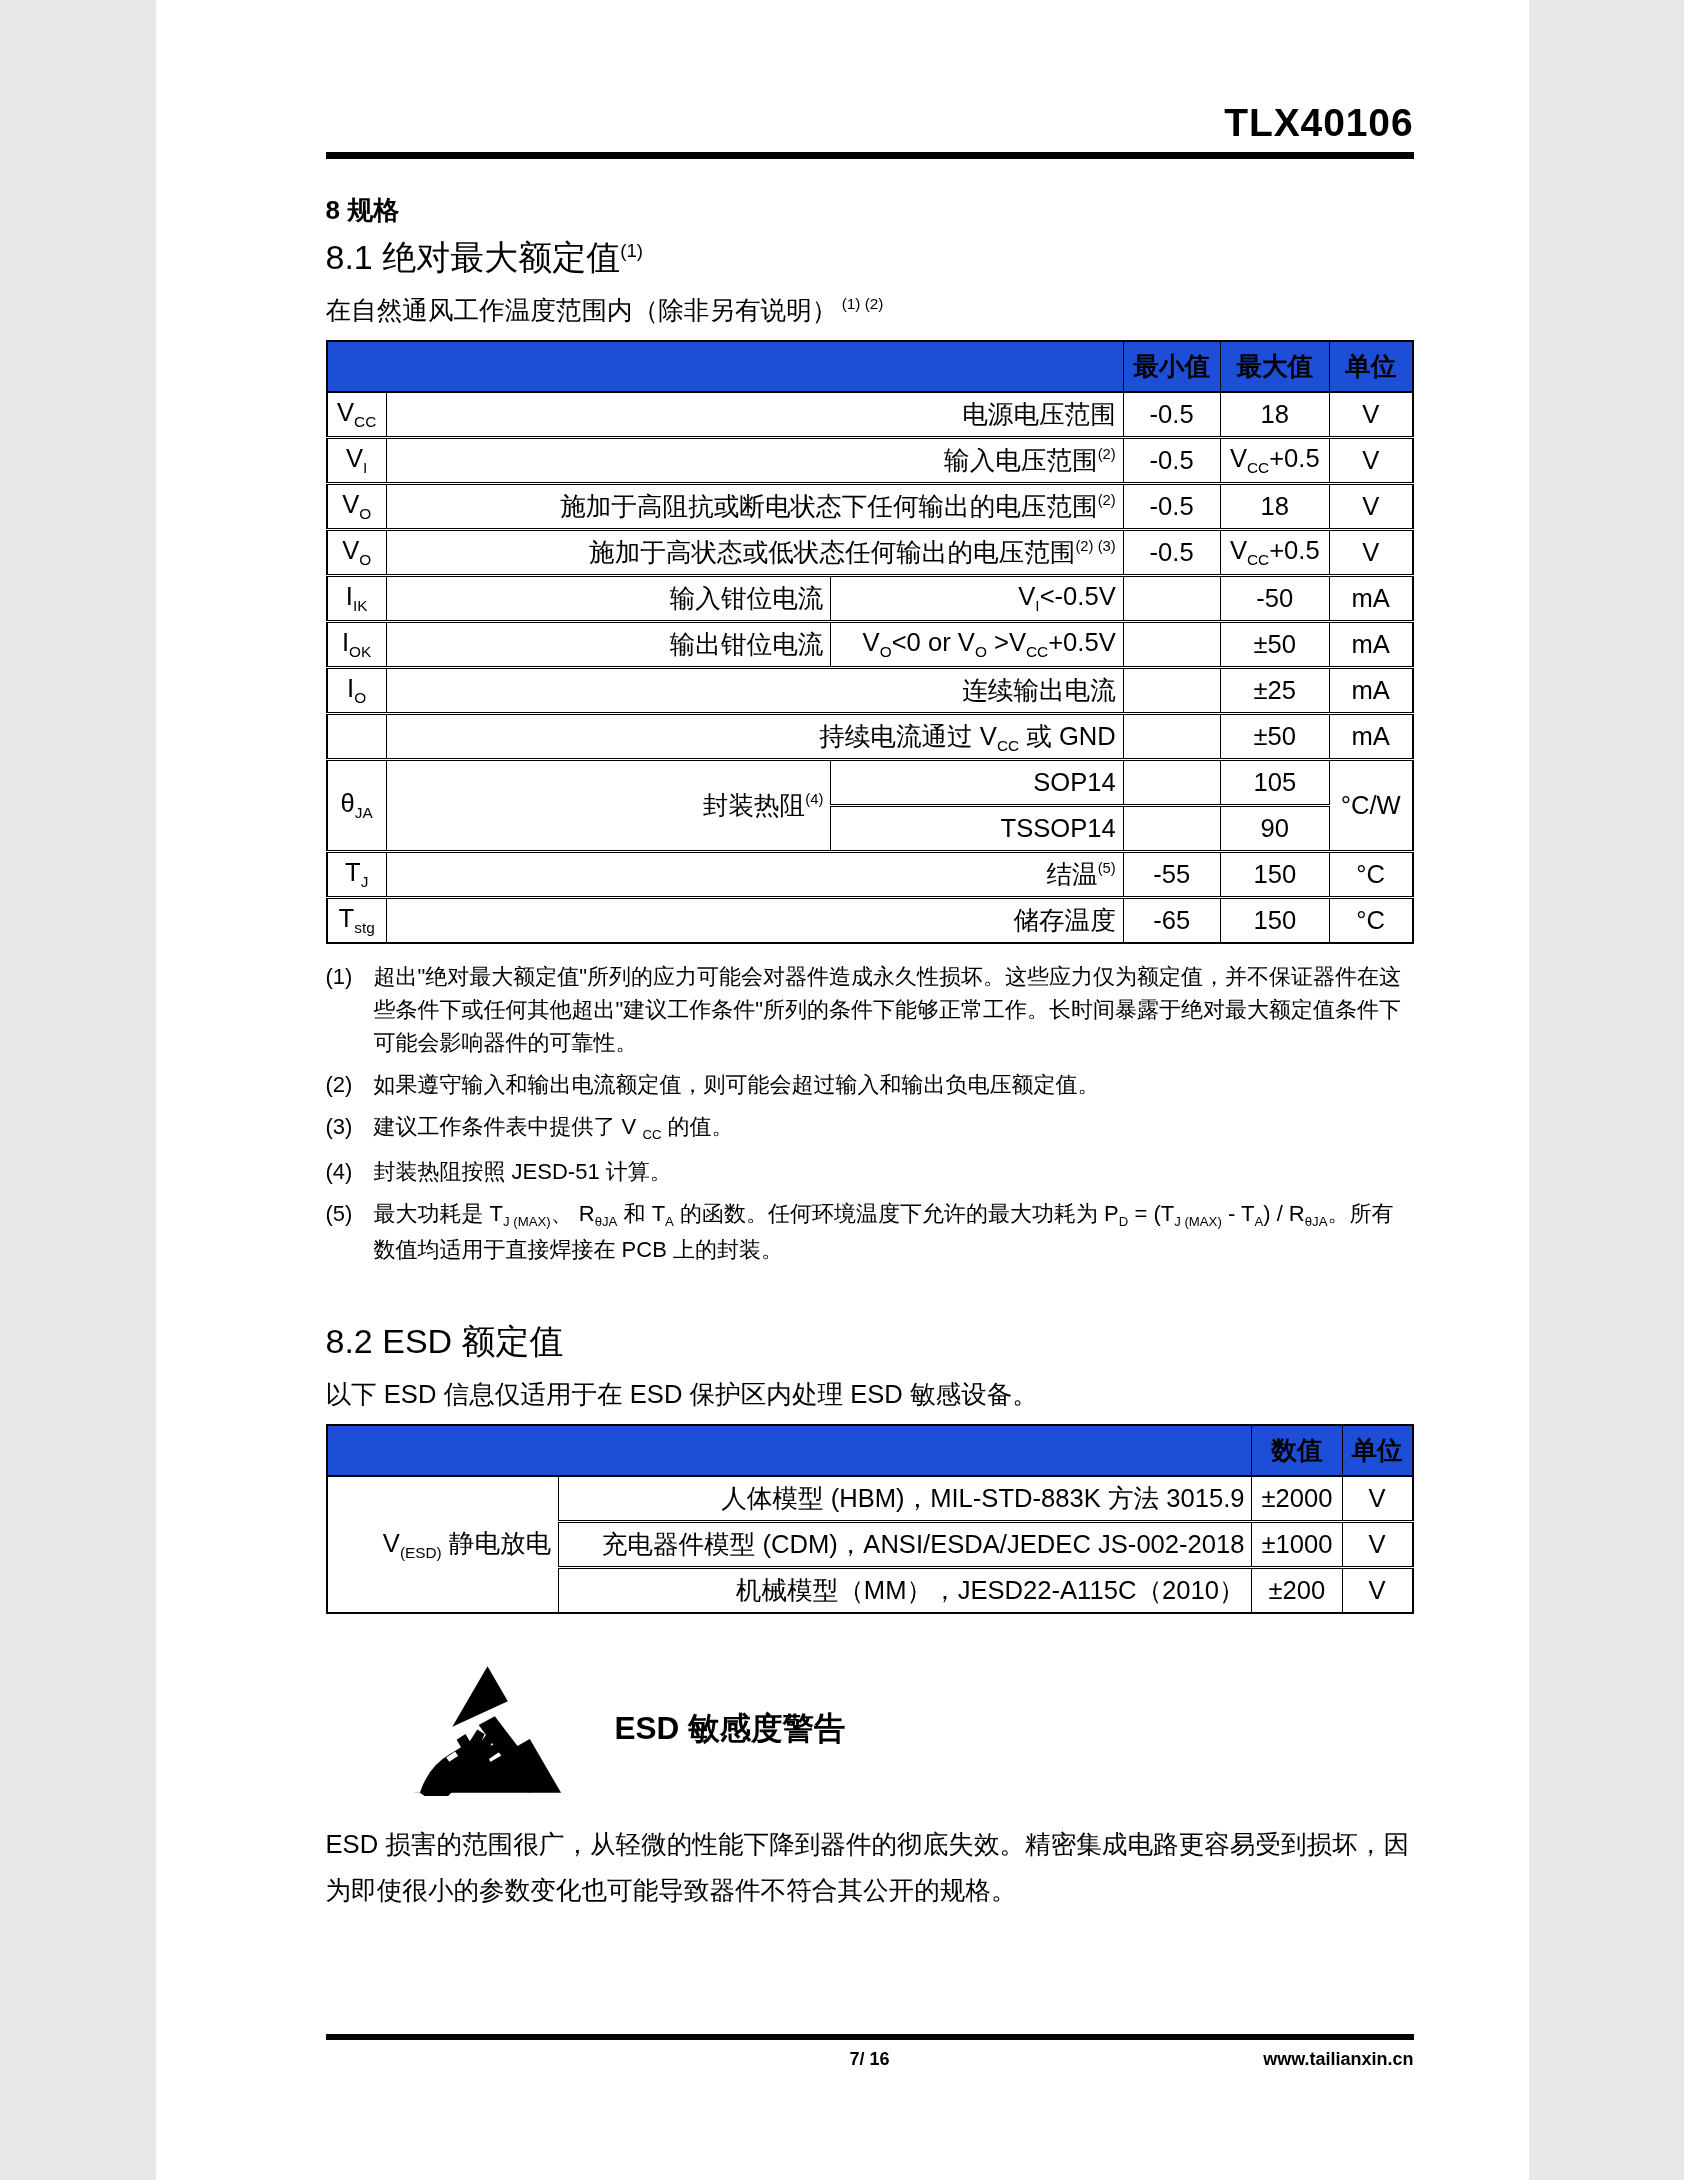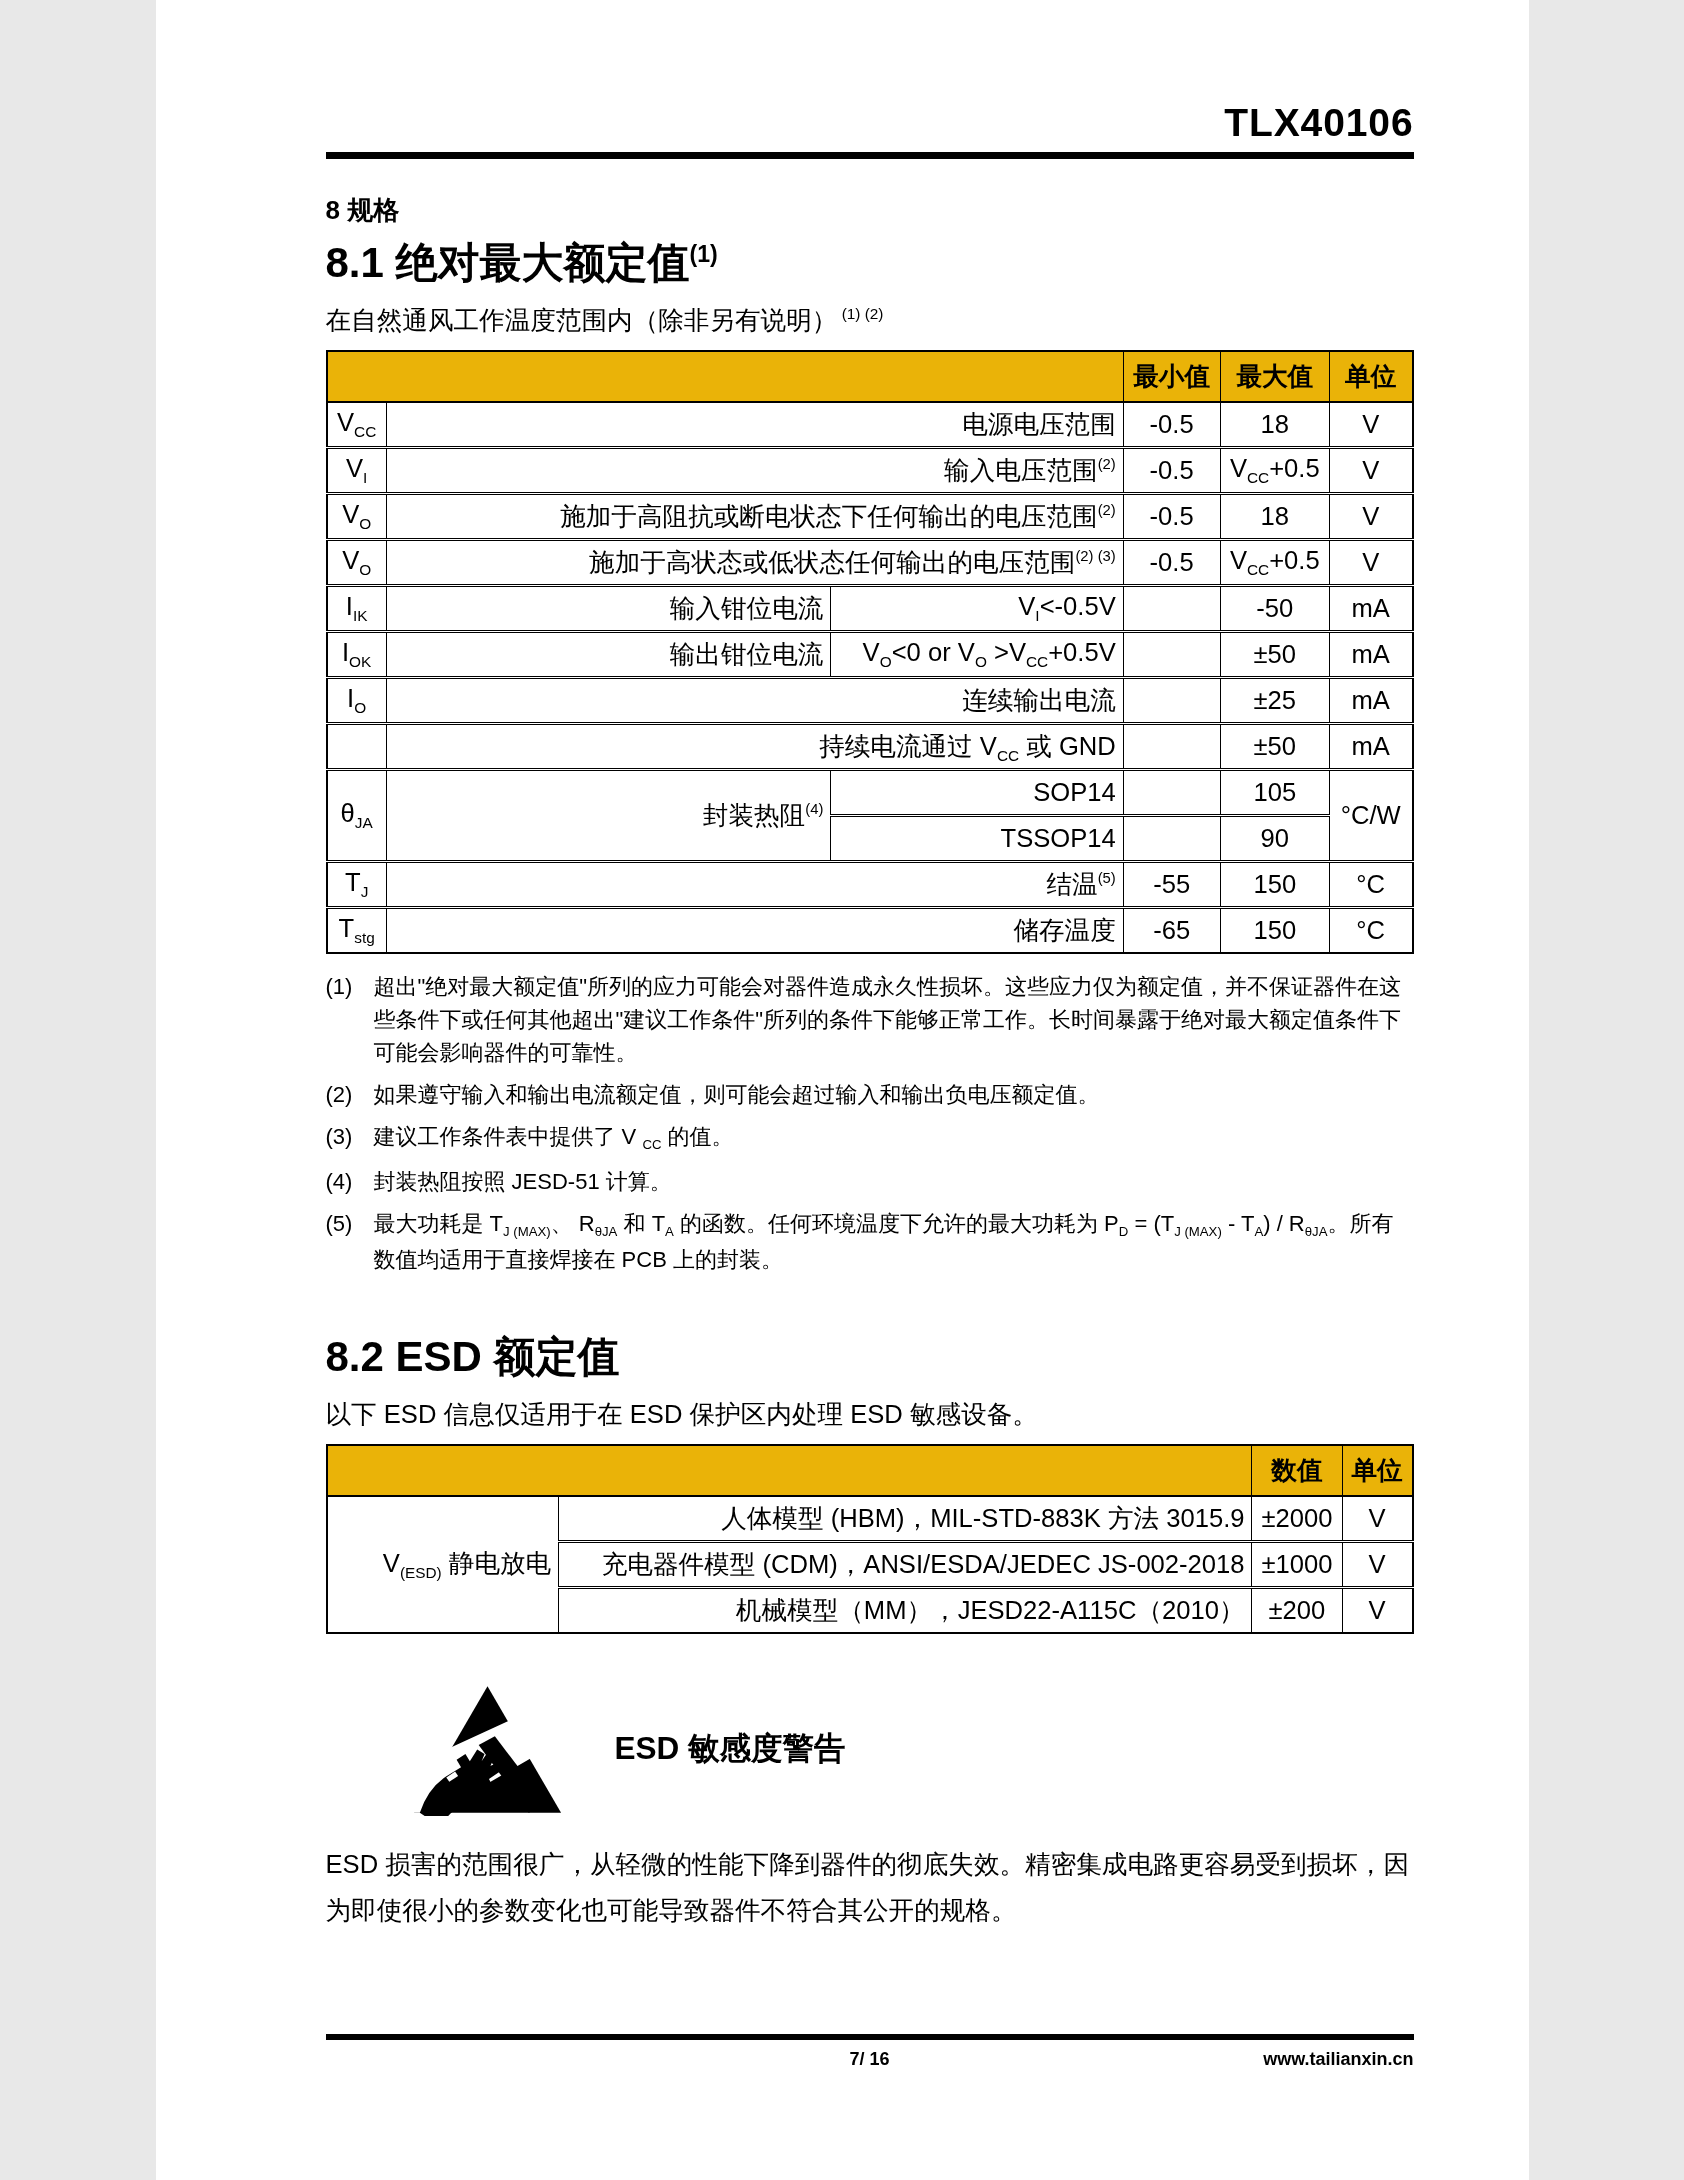--- a/index.html
+++ b/index.html
@@ -5,30 +5,30 @@
   html,body{margin:0;padding:0;background:#e8e8e8;}
   .page{
     position:relative; width:1373px; height:2181px; background:#fff;
     font-family:"Liberation Sans","DejaVu Sans",sans-serif; color:#000;
     overflow:hidden; margin:0 auto;
   }
   .content{padding:0 115px 0 170px;}
   .doc-title{padding-top:101px; text-align:right; font-size:39px; font-weight:bold; letter-spacing:0.9px;}
   .rule{height:7.7px; background:#000; margin-top:6.8px;}
   h1.sec{font-size:26px; font-weight:bold; margin:34px 0 0 0;}
-  h2.sec{font-size:42px; font-weight:bold; margin:6.8px 0 0 0;}
+  h2.sec{font-size:34px; font-weight:normal; margin:6.8px 0 0 0;}
   h2.sec sup{font-size:0.55em;}
   h2.s82{margin-top:53px;}
   .intro{font-size:25.6px; margin:12px 0 0 0;}
   .intro sup{font-size:0.6em;}
 
   table{border-collapse:collapse; table-layout:fixed; margin-top:12px; border:2.6px solid #000;}
   th,td{border:1.7px solid #000; border-top:3.4px double #000; height:43px; font-size:25.6px;
         padding:0 6.8px; vertical-align:middle; overflow:hidden; white-space:nowrap;}
-  thead th{background:#eab308; font-weight:bold; height:49px; text-align:center;
+  thead th{background:#1d4ed8; font-weight:bold; height:49px; text-align:center;
            border-top:1.7px solid #000; border-bottom:2.6px solid #000;}
   tbody tr:first-child td{border-top:2.6px solid #000;margin-left:8px;}
   td.sym,td.num{text-align:center;}
   td.desc,td.cond,td.model,td.vesd{text-align:right; padding-left:30px;}
   sub{font-size:0.60em;}
   sup{font-size:0.58em;}
 
   .fn-list{margin-top:15.3px;}
   .fn{display:flex; font-size:22px; line-height:1.5; margin-top:9.4px;}
   .fn-num{flex:none; width:48px;}

